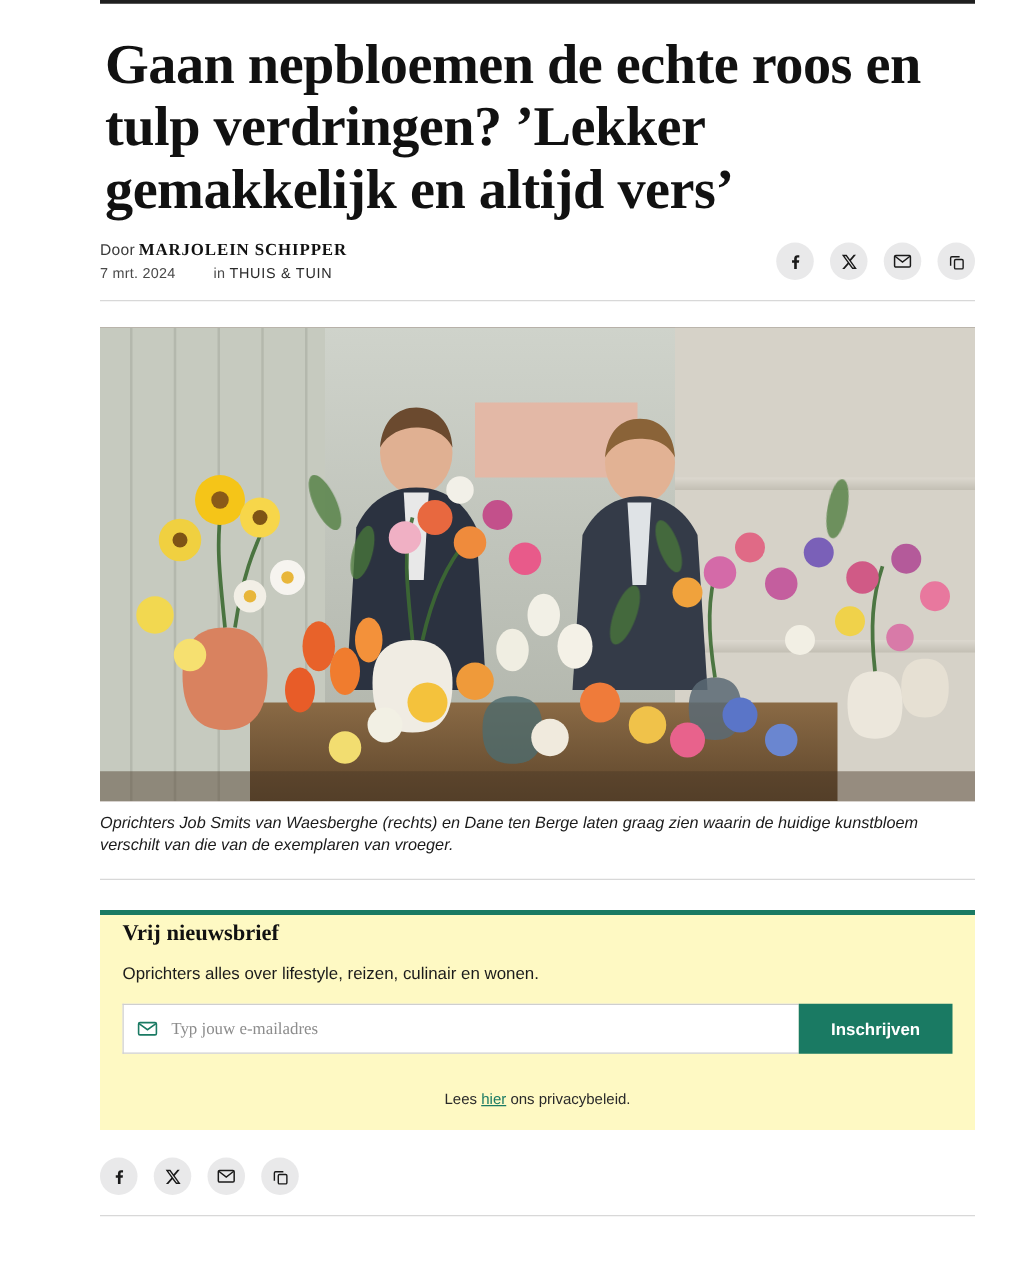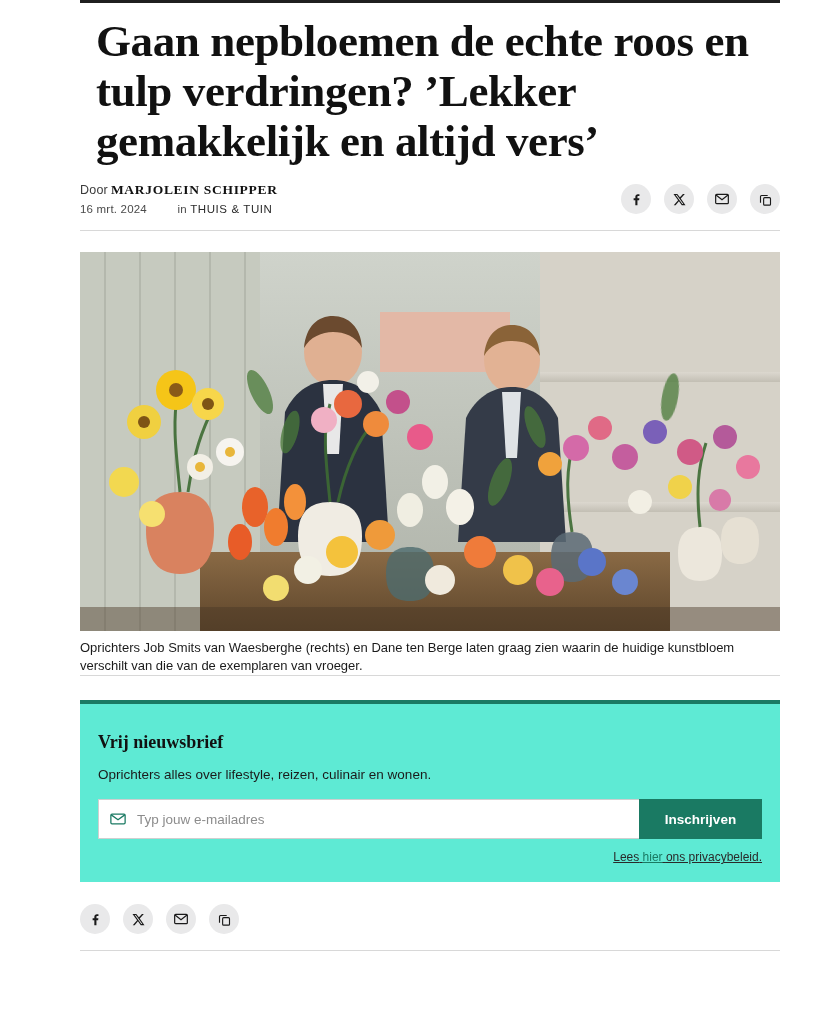--- a/index.html
+++ b/index.html
@@ -20,22 +20,22 @@
     left: 80px; top: 0px;
     width: 700px;
   }
   .top-rule {
     position: absolute;
     left: 80px; top: 0px;
     width: 700px; height: 3px;
     background: #1f1f1f;
   }
   .headline {
-    margin: 16px;
-    padding-top: 0;
+    margin: 4px;
+    padding-top: 22px;
     font-family: "Liberation Serif", serif;
     font-weight: 700;
     font-size: 45px;
     line-height: 50px;
     letter-spacing: -0.4px;
     color: #111111;
     width: 680px;
   }
   .byline-row {
     display: flex;
@@ -104,28 +104,30 @@
     font-weight: 700;
     letter-spacing: 0.4px;
     color: #333333;
   }
   .caption {
     margin-top: 8px;
     font-size: 13px;
     line-height: 18px;
     color: #1b1b1b;
     width: 700px;
+    padding-bottom: 18px;
     border-bottom: 1px solid #d8d8d8;
+    font-style: italic;
   }
   .newsletter {
     margin-top: 24px;
     width: 700px;
     border-top: 4px solid #1a7a63;
-    background: #5eead4;
-    padding: 28px 18px 18px 18px;
+    background: #fef9c3;
+    padding: 4px 18px 18px 18px;
   }
   .nl-title {
     font-family: "Liberation Serif", serif;
     font-weight: 700;
     font-size: 18px;
     color: #111111;
     margin: 0 0 14px 0;
   }
   .nl-desc {
     font-size: 13.5px;
@@ -149,39 +151,38 @@
   .mail-icon { color: #1a7a63; display: flex; align-items: center; }
   .nl-input {
     border: none;
     outline: none;
     flex: 1;
     height: 100%;
     font-size: 13.5px;
     color: #222;
     padding-left: 10px;
     background: transparent;
-    font-family: Liberation Sans, sans-serif;
+    font-family: Liberation Serif, serif;
   }
   .nl-input::placeholder { color: #8c8c8c; }
   .nl-submit {
     width: 123px;
     background: #1a7a63;
     color: #ffffff;
     border: none;
     font-size: 13.5px;
     font-weight: 600;
     cursor: pointer;
     font-family: "Liberation Sans", sans-serif;
   }
   .nl-legal {
-    margin-top: 11px;
-    text-align: right;
+    margin-top: 29px;
+    text-align: center;
     font-size: 12px;
     color: #2a2a2a;
-    text-decoration: underline;
   }
   .nl-legal a { color: #1a7a63; text-decoration: underline; }
   .bottom-share {
     margin-top: 22px;
     display: flex;
     gap: 13px;
     padding-bottom: 16px;
     width: 700px;
     border-bottom: 1px solid #d8d8d8;
   }
@@ -196,21 +197,21 @@
   <div class="article">
 
     <h1 class="headline">Gaan nepbloemen de echte roos en tulp verdringen? ’Lekker gemakkelijk en altijd vers’</h1>
 
     <div class="byline-row">
       <div class="byline">
         <div class="line1">
           <span>Door</span><span class="author">MARJOLEIN SCHIPPER</span>
         </div>
         <div class="line2">
-          <span>16 mrt. 2024</span>
+          <span>7 mrt. 2024</span>
           <span class="sep">in</span>
           <span class="cat">THUIS &amp; TUIN</span>
         </div>
       </div>
 
       <div class="share-row">
         <div class="share-btn">
           <span>
             <svg width="15" height="15" viewBox="0 0 24 24" fill="currentColor">
                 <path d="M13.5 21v-8h2.7l.4-3.1h-3.1V7.9c0-.9.25-1.5 1.55-1.5H16.7V3.6c-.3-.04-1.3-.13-2.46-.13-2.44 0-4.1 1.49-4.1 4.22V9.9H7.4V13h2.74v8h3.36z"></path>

